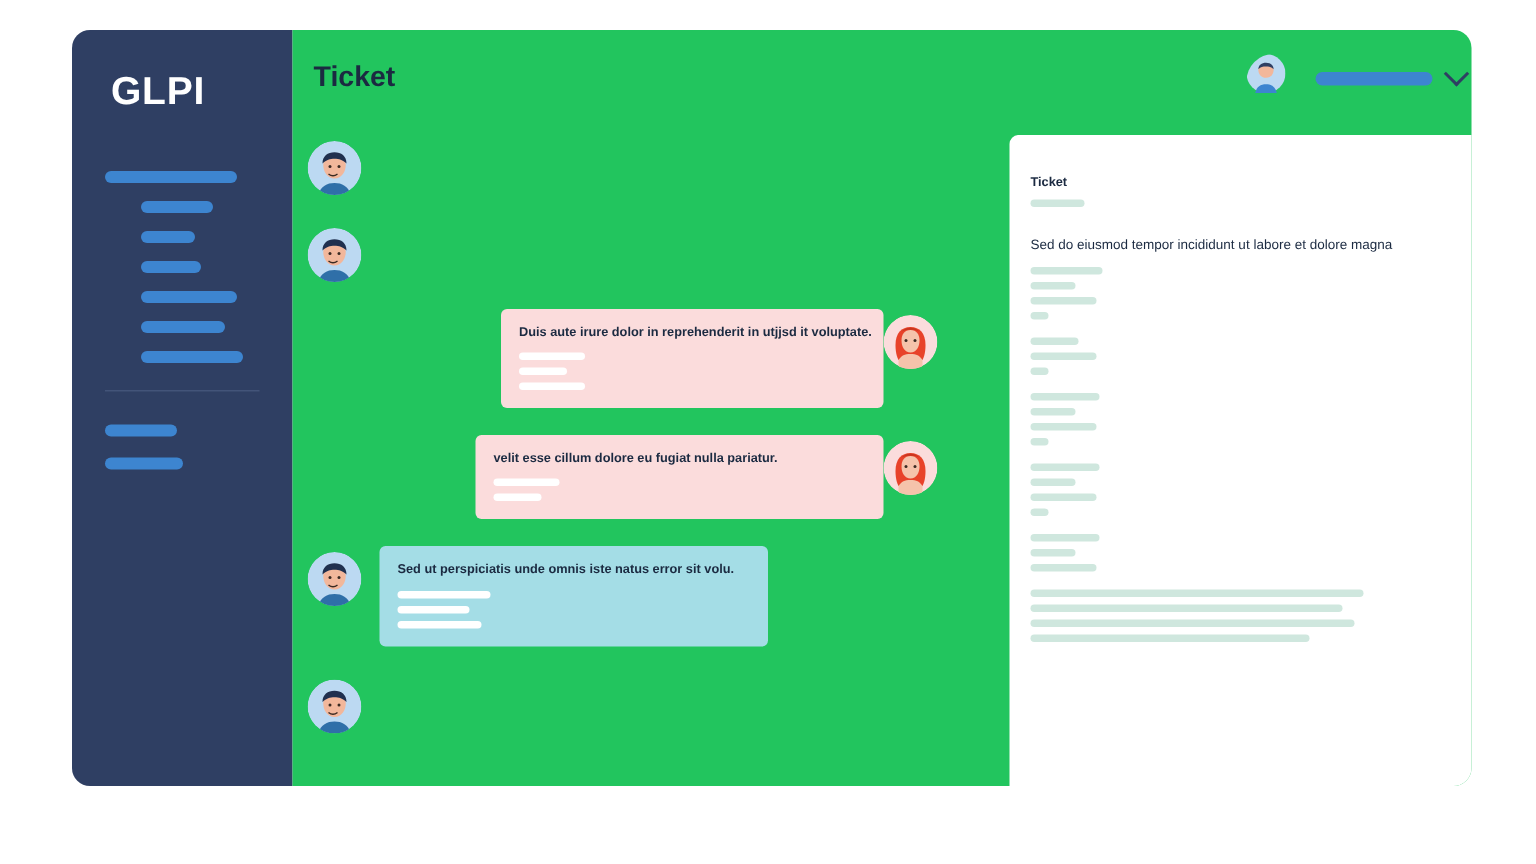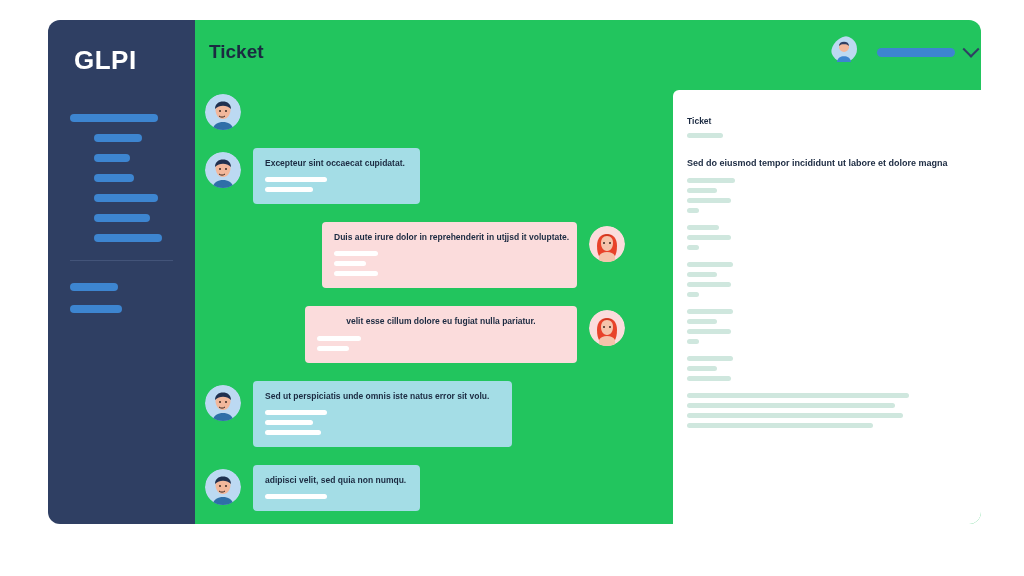--- a/index.html
+++ b/index.html
@@ -105,21 +105,21 @@
     margin-top:4px;
     overflow:hidden;
   }
   .avatar svg{display:block;}
   .bubble{
     border-radius:4px;
     padding:10px 12px 12px 12px;
     box-sizing:border-box;
   }
   .msg.left .bubble{ background:#a4dde6; margin-left:12px;}
-  .msg.right .bubble{ background:#fbdcdc; margin-right:12px;text-align:center;}
+  .msg.right .bubble{ background:#fbdcdc; margin-right:0;}
   .bubble-text{
     font-size:8.5px;
     color:#1b2a41;
     font-weight:bold;
     margin-bottom:9px;
     line-height:1.2;
     white-space:nowrap;
   }
   .ph{
     height:5px;border-radius:3px;background:#ffffff;margin-bottom:5px;
@@ -134,21 +134,21 @@
     border-radius:6px;
     margin:14px 0 0 48px;
     padding:26px 22px 20px 14px;
     box-sizing:border-box;
     height:446px;
   }
   .tc-title{
     font-size:8.5px;font-weight:bold;color:#1b2a41;margin-bottom:7px;
   }
   .tc-head{
-    font-size:9px;font-weight:bold;color:#1b2a41;margin:20px 0 10px 0;
+    font-size:9px;font-weight:normal;color:#1b2a41;margin:20px 0 10px 0;
   }
   .tph{
     height:5px;border-radius:3px;background:#cfe7de;margin-bottom:5px;
   }
   .tgroup{ margin-bottom:12px; }
 </style>
 </head>
 <body>
 
 <div class="app">
@@ -211,25 +211,20 @@
                 <svg width="36" height="36" viewBox="0 0 36 36">
                   <circle cx="18" cy="18" r="18" fill="#bcd9f2"></circle>
                   <path d="M18 9c5 0 7.5 3 7.5 7s-2.5 9-7.5 9-7.5-5-7.5-9 2.5-7 7.5-7z" fill="#f2b79b"></path>
                   <path d="M10 15c0-5 3.5-7.5 8-7.5s8 2.5 8 7.5c-2.5-2.5-5-3.2-8-3.2S12.5 12.5 10 15z" fill="#20304f"></path>
                   <circle cx="15" cy="17" r="1" fill="#3a2a22"></circle>
                   <circle cx="21" cy="17" r="1" fill="#3a2a22"></circle>
                   <path d="M14 22c2 1.5 4 1.5 6 0" stroke="#3a2a22" stroke-width="1" fill="none"></path>
                   <path d="M7 36c2-6 6-8 11-8s9 2 11 8z" fill="#2f6fa8"></path>
                 </svg>
               </div>
-              <div class="bubble" style="width: 167px;">
-                <div class="bubble-text">Excepteur sint occaecat cupidatat.</div>
-                <div class="ph" style="width: 62px;"></div>
-                <div class="ph" style="width: 48px;"></div>
-              </div>
             </div>
             <div class="msg right">
               <div class="bubble" style="width: 255px;">
                 <div class="bubble-text">Duis aute irure dolor in reprehenderit in utjjsd it voluptate.</div>
                 <div class="ph" style="width: 44px;"></div>
                 <div class="ph" style="width: 32px;"></div>
                 <div class="ph" style="width: 44px;"></div>
               </div>
               <div class="avatar">
                 <svg width="36" height="36" viewBox="0 0 36 36">
@@ -285,24 +280,20 @@
                 <svg width="36" height="36" viewBox="0 0 36 36">
                   <circle cx="18" cy="18" r="18" fill="#bcd9f2"></circle>
                   <path d="M18 9c5 0 7.5 3 7.5 7s-2.5 9-7.5 9-7.5-5-7.5-9 2.5-7 7.5-7z" fill="#f2b79b"></path>
                   <path d="M10 15c0-5 3.5-7.5 8-7.5s8 2.5 8 7.5c-2.5-2.5-5-3.2-8-3.2S12.5 12.5 10 15z" fill="#20304f"></path>
                   <circle cx="15" cy="17" r="1" fill="#3a2a22"></circle>
                   <circle cx="21" cy="17" r="1" fill="#3a2a22"></circle>
                   <path d="M14 22c2 1.5 4 1.5 6 0" stroke="#3a2a22" stroke-width="1" fill="none"></path>
                   <path d="M7 36c2-6 6-8 11-8s9 2 11 8z" fill="#2f6fa8"></path>
                 </svg>
               </div>
-              <div class="bubble" style="width: 167px;">
-                <div class="bubble-text">adipisci velit, sed quia non numqu.</div>
-                <div class="ph" style="width: 62px;"></div>
-              </div>
             </div>
           </div>
 
       </div>
 
       <div class="ticket-card">
         <div class="tc-title">Ticket</div>
         <div class="tph" id="tc-title-bar" style="width: 36px;"></div>
         <div class="tc-head">Sed do eiusmod tempor incididunt ut labore et dolore magna</div>
         <div id="tc-body">

